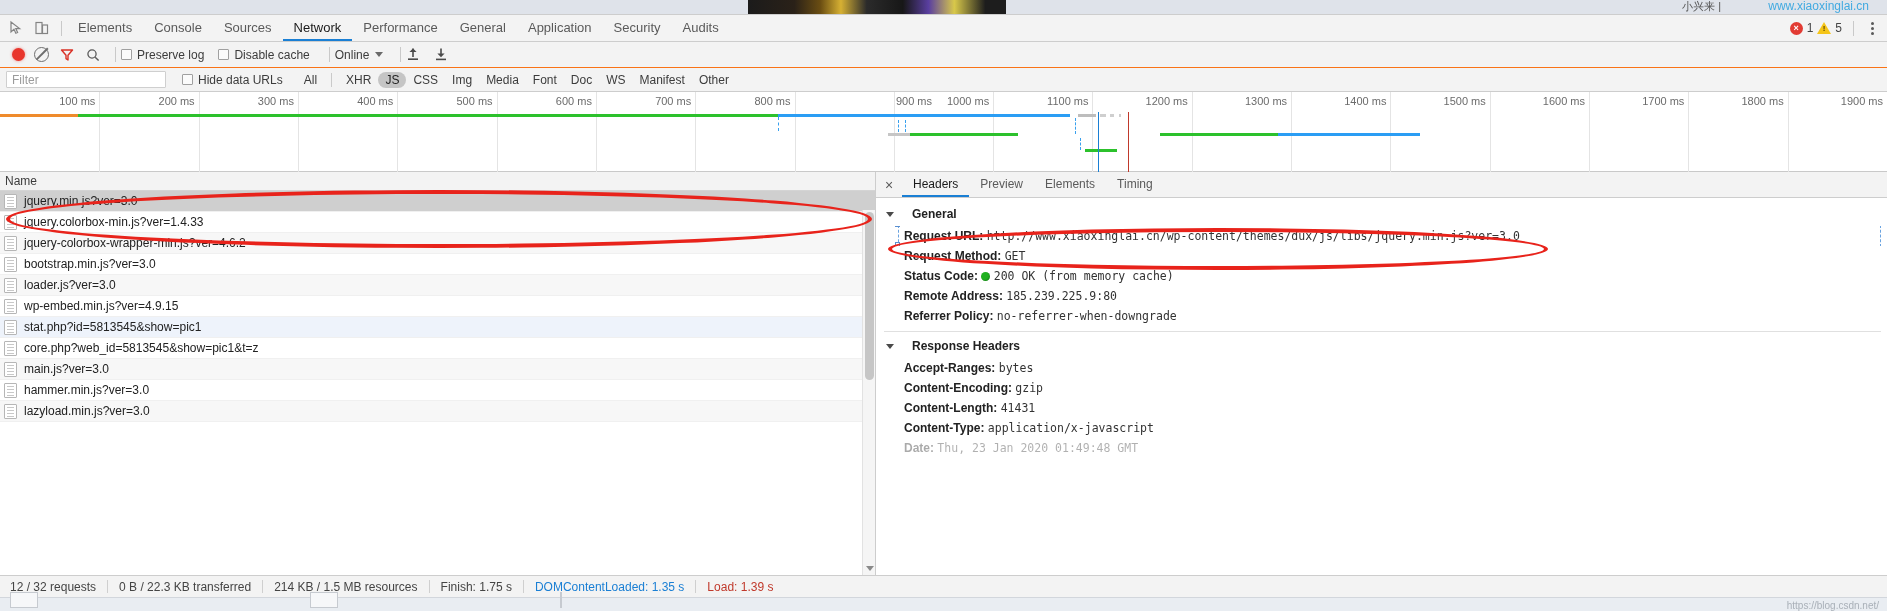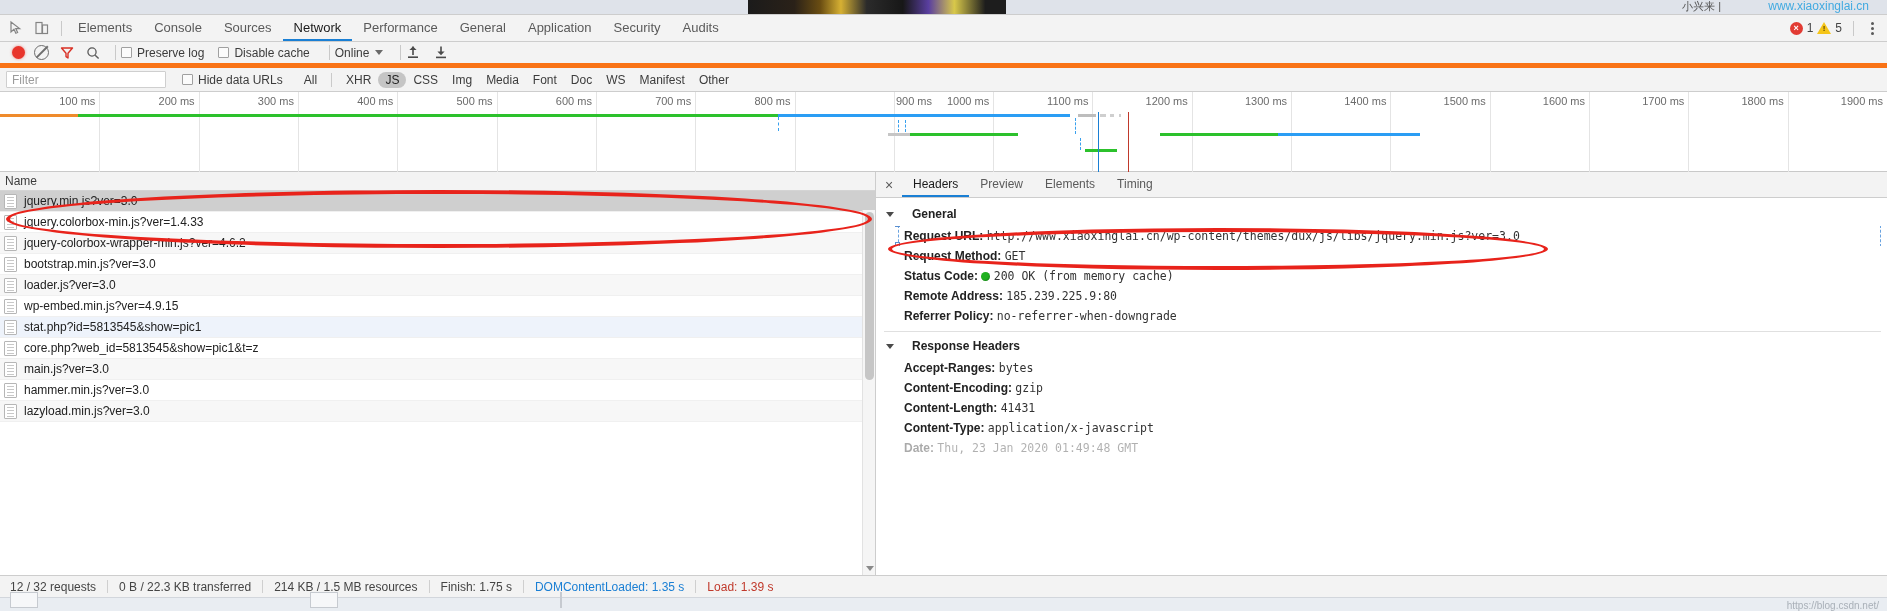--- a/index.html
+++ b/index.html
@@ -43,21 +43,21 @@
       line-height: 13px; text-align: center; font-weight: bold; }
   .warn-tri { width: 0; height: 0; border-left: 7px solid transparent; border-right: 7px solid transparent;
       border-bottom: 12px solid #f5c518; position: relative; }
   .warn-tri:after { content: "!"; position: absolute; left: -1.5px; top: 2px; font-size: 8px; color: #5a4500;
       font-weight: bold; }
   .kebab { width: 14px; display: flex; flex-direction: column; align-items: center; gap: 2px; padding: 2px 0; }
   .kebab i { width: 3px; height: 3px; border-radius: 50%; background: #5a5a5a; display: block; }
 
   
   .nettoolbar { height: 26px; flex: 0 0 26px; display: flex; align-items: center; gap: 0;
-      background: #f3f3f3; border-bottom: 5px solid #f97316; padding: 0 6px; }
+      background: #f3f3f3; border-bottom: 1px solid #f97316; padding: 0 6px; }
   .rec-dot { width: 13px; height: 13px; border-radius: 50%; background: #e8352c; margin: 0 9px 0 6px;
       box-shadow: 0 0 3px rgba(232,53,44,.55); }
   .clear-ic { width: 15px; height: 15px; border: 1.6px solid #6e6e6e; border-radius: 50%; position: relative; margin-right: 11px; }
   .clear-ic:after { content: ""; position: absolute; left: -1px; top: 5.2px; width: 16px; height: 1.6px;
       background: #6e6e6e; transform: rotate(-45deg); }
   .funnel { width: 14px; height: 14px; margin-right: 12px; }
   .mag { width: 14px; height: 14px; margin-right: 10px; }
   .cbx { width: 11px; height: 11px; border: 1px solid #a0a0a0; background: #fbfbfb; border-radius: 1px;
       display: inline-block; vertical-align: -1px; margin-right: 5px; }
   .tb-label { font-size: 12px; color: #3c3c3c; margin-right: 14px; white-space: nowrap; }

